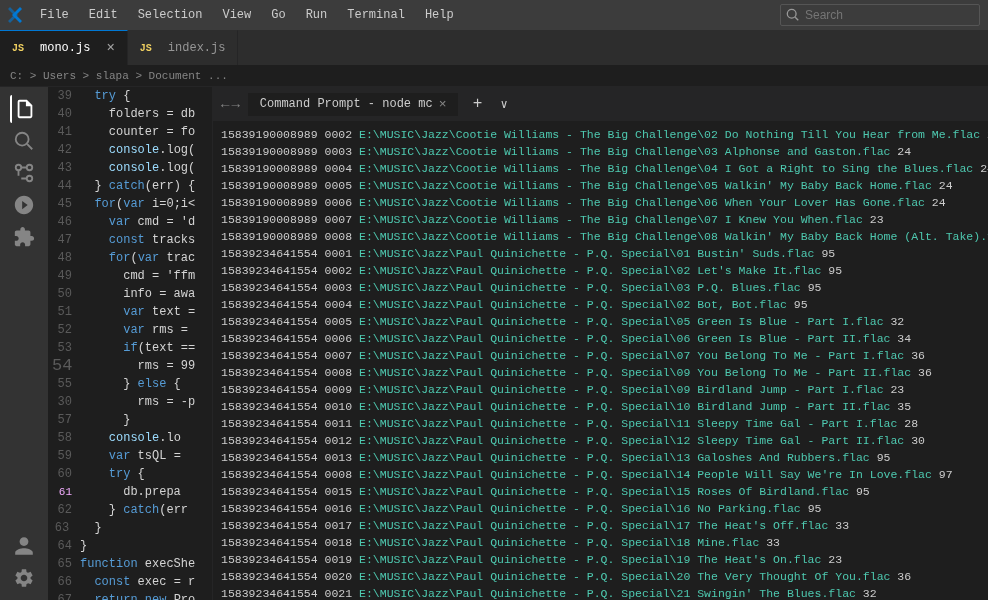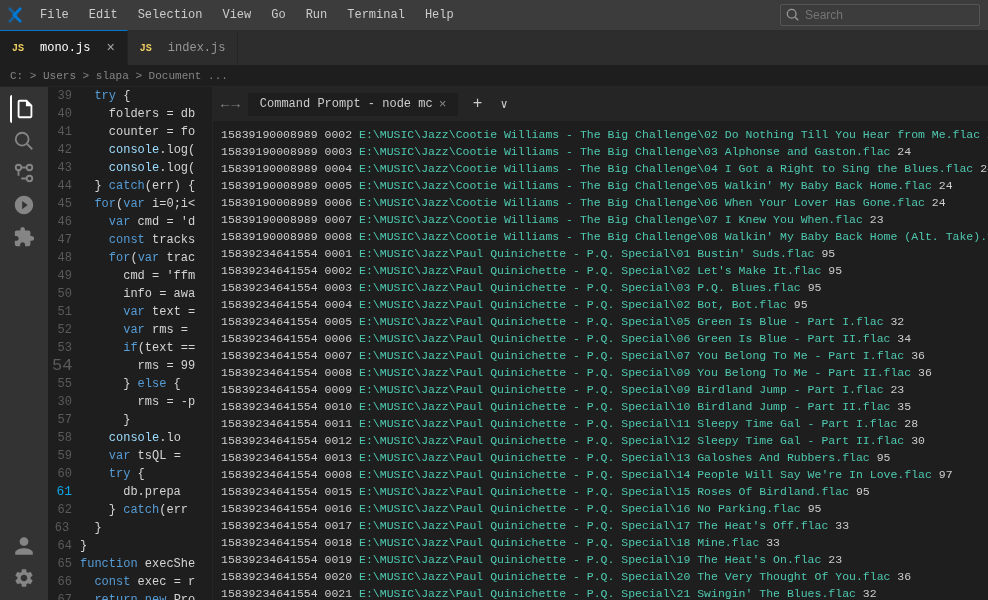--- a/index.html
+++ b/index.html
@@ -336,21 +336,21 @@
             <div style="line-height: 18px; font-size: 12px;">51</div>
             <div style="line-height: 18px; font-size: 12px;">52</div>
             <div style="line-height: 18px; font-size: 12px;">53</div>
             <div style="line-height: 18px; font-size: 17px;">54</div>
             <div style="line-height: 18px; font-size: 12px;">55</div>
             <div style="line-height: 18px; font-size: 12px;">30</div>
             <div style="line-height: 18px; font-size: 12px;">57</div>
             <div style="line-height: 18px; font-size: 12px;">58</div>
             <div style="line-height: 18px; font-size: 12px;">59</div>
             <div style="line-height: 18px; font-size: 12px;">60</div>
-            <div style="line-height: 18px; font-size: 13px; color: #0ea5e9;">61</div>
+            <div style="line-height: 18px; font-size: 11px; color: #f0abfc;">61</div>
             <div style="line-height: 18px; font-size: 12px;">62</div>
             <div style="line-height: 18px; font-size: 12px; text-align: center;">63</div>
             <div style="line-height: 18px; font-size: 12px;">64</div>
             <div style="line-height: 18px; font-size: 12px;">65</div>
             <div style="line-height: 18px; font-size: 12px;">66</div>
             <div style="line-height: 18px; font-size: 12px;">67</div>
           </div>
         <div class="code-lines" id="code-lines-el">
             <div class="code-line">  <span class="cl-keyword">try</span> {</div>
             <div class="code-line">    folders = db</div>

